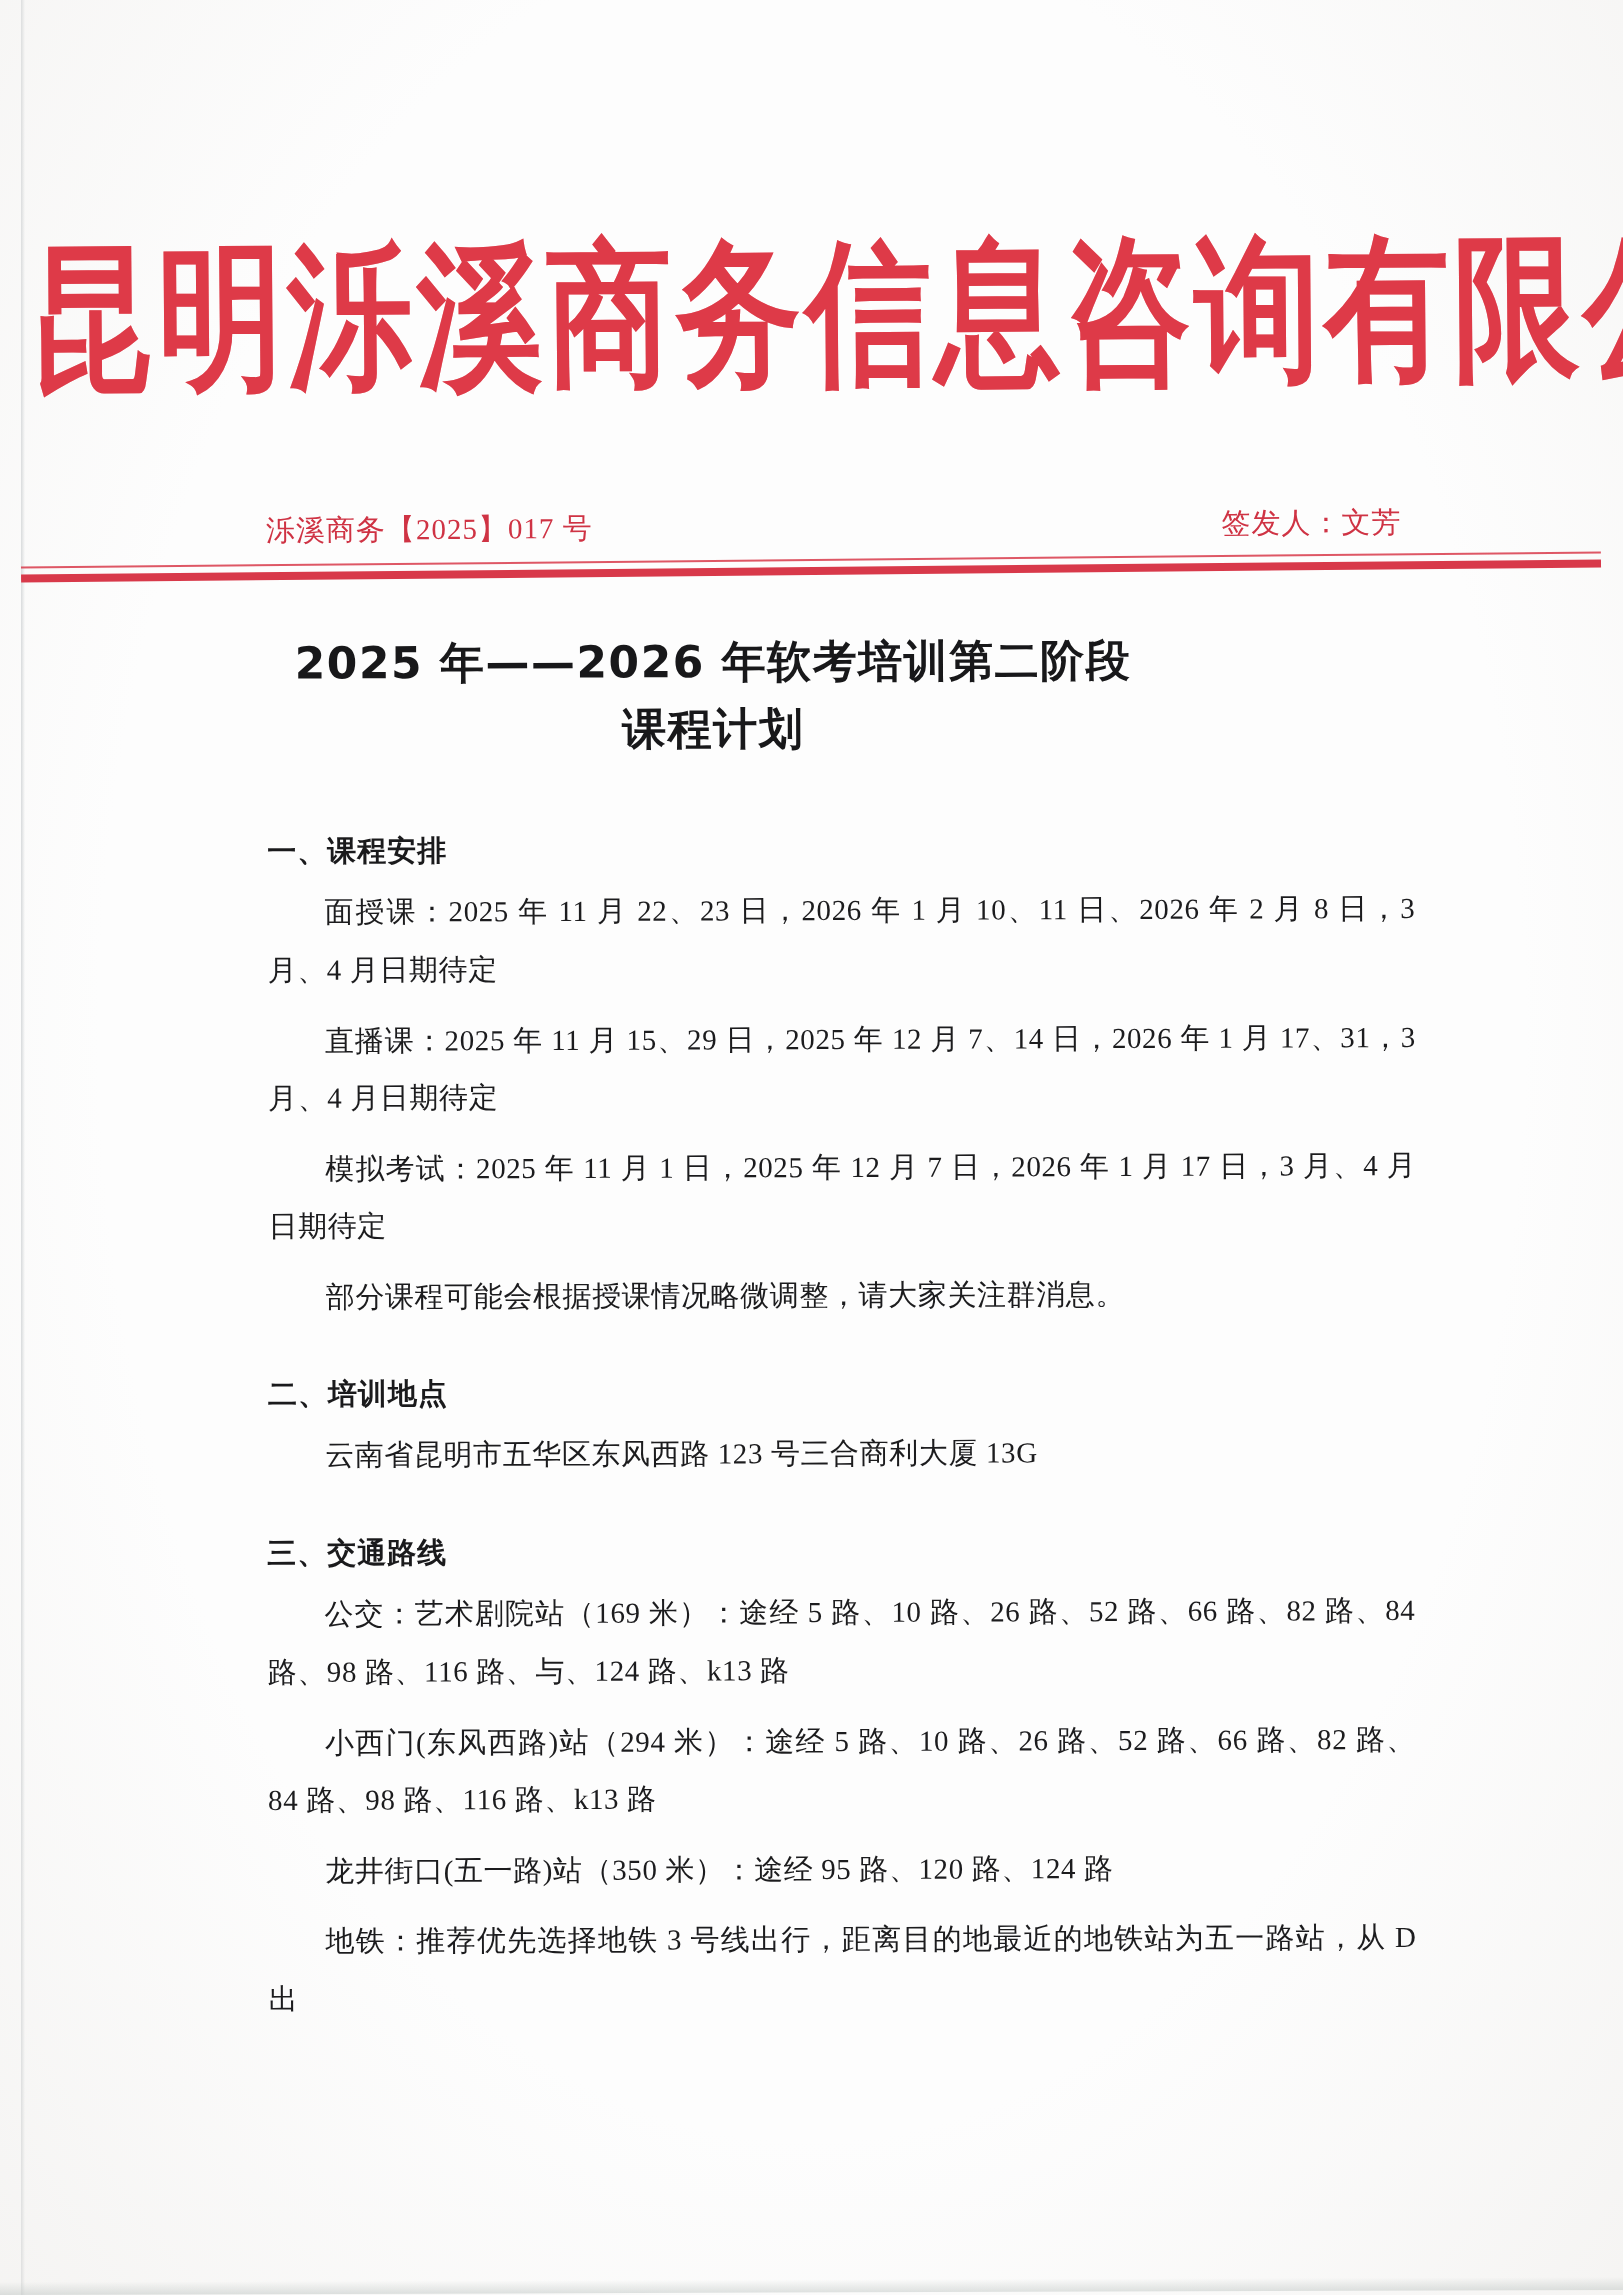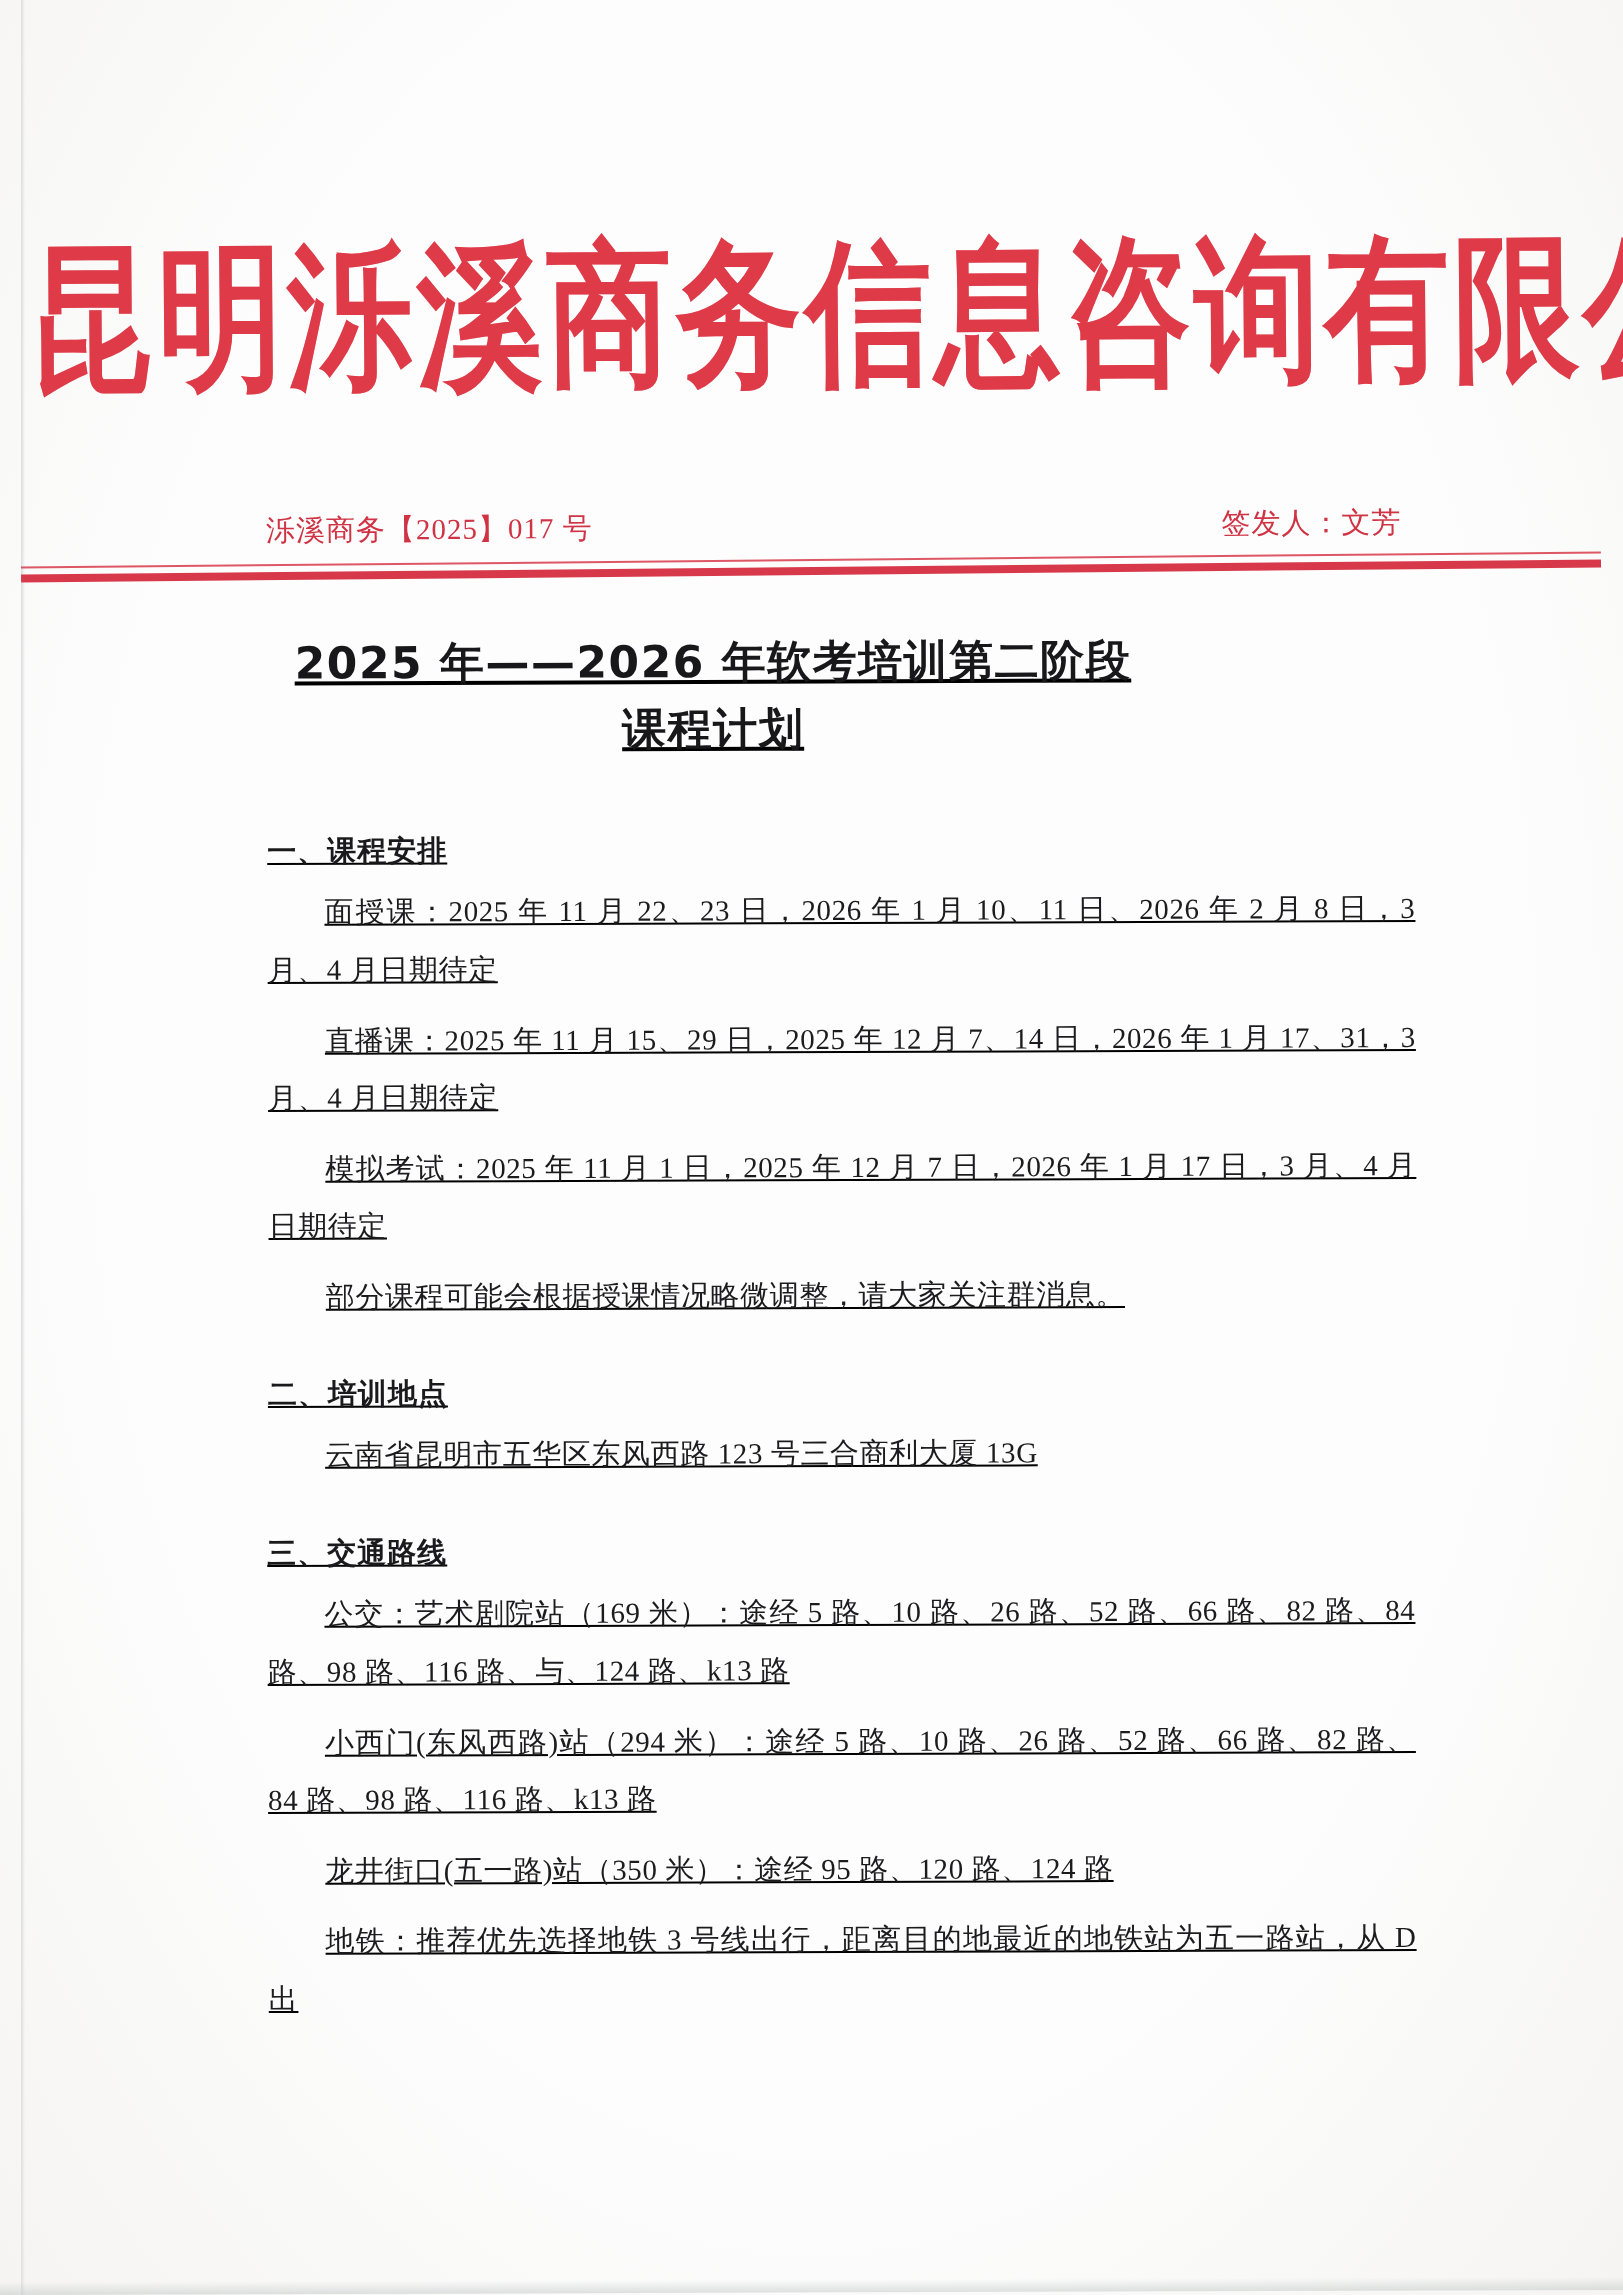--- a/index.html
+++ b/index.html
@@ -103,21 +103,20 @@
   .rule-thick {
     height: 8.2px;
     background: #d8394a;
   }
 
   
   .doc-body {
     position: absolute;
     left: 0; top: 629px;
     width: 1426px;
-    text-decoration: underline;
   }
 
   .doc-title {
     text-align: center;
     font-family: "DejaVu Sans", "Liberation Sans", sans-serif;
     font-weight: 700;
     font-size: 44px;
     line-height: 1.52;
     color: #18181a;
     letter-spacing: 1.5px;

